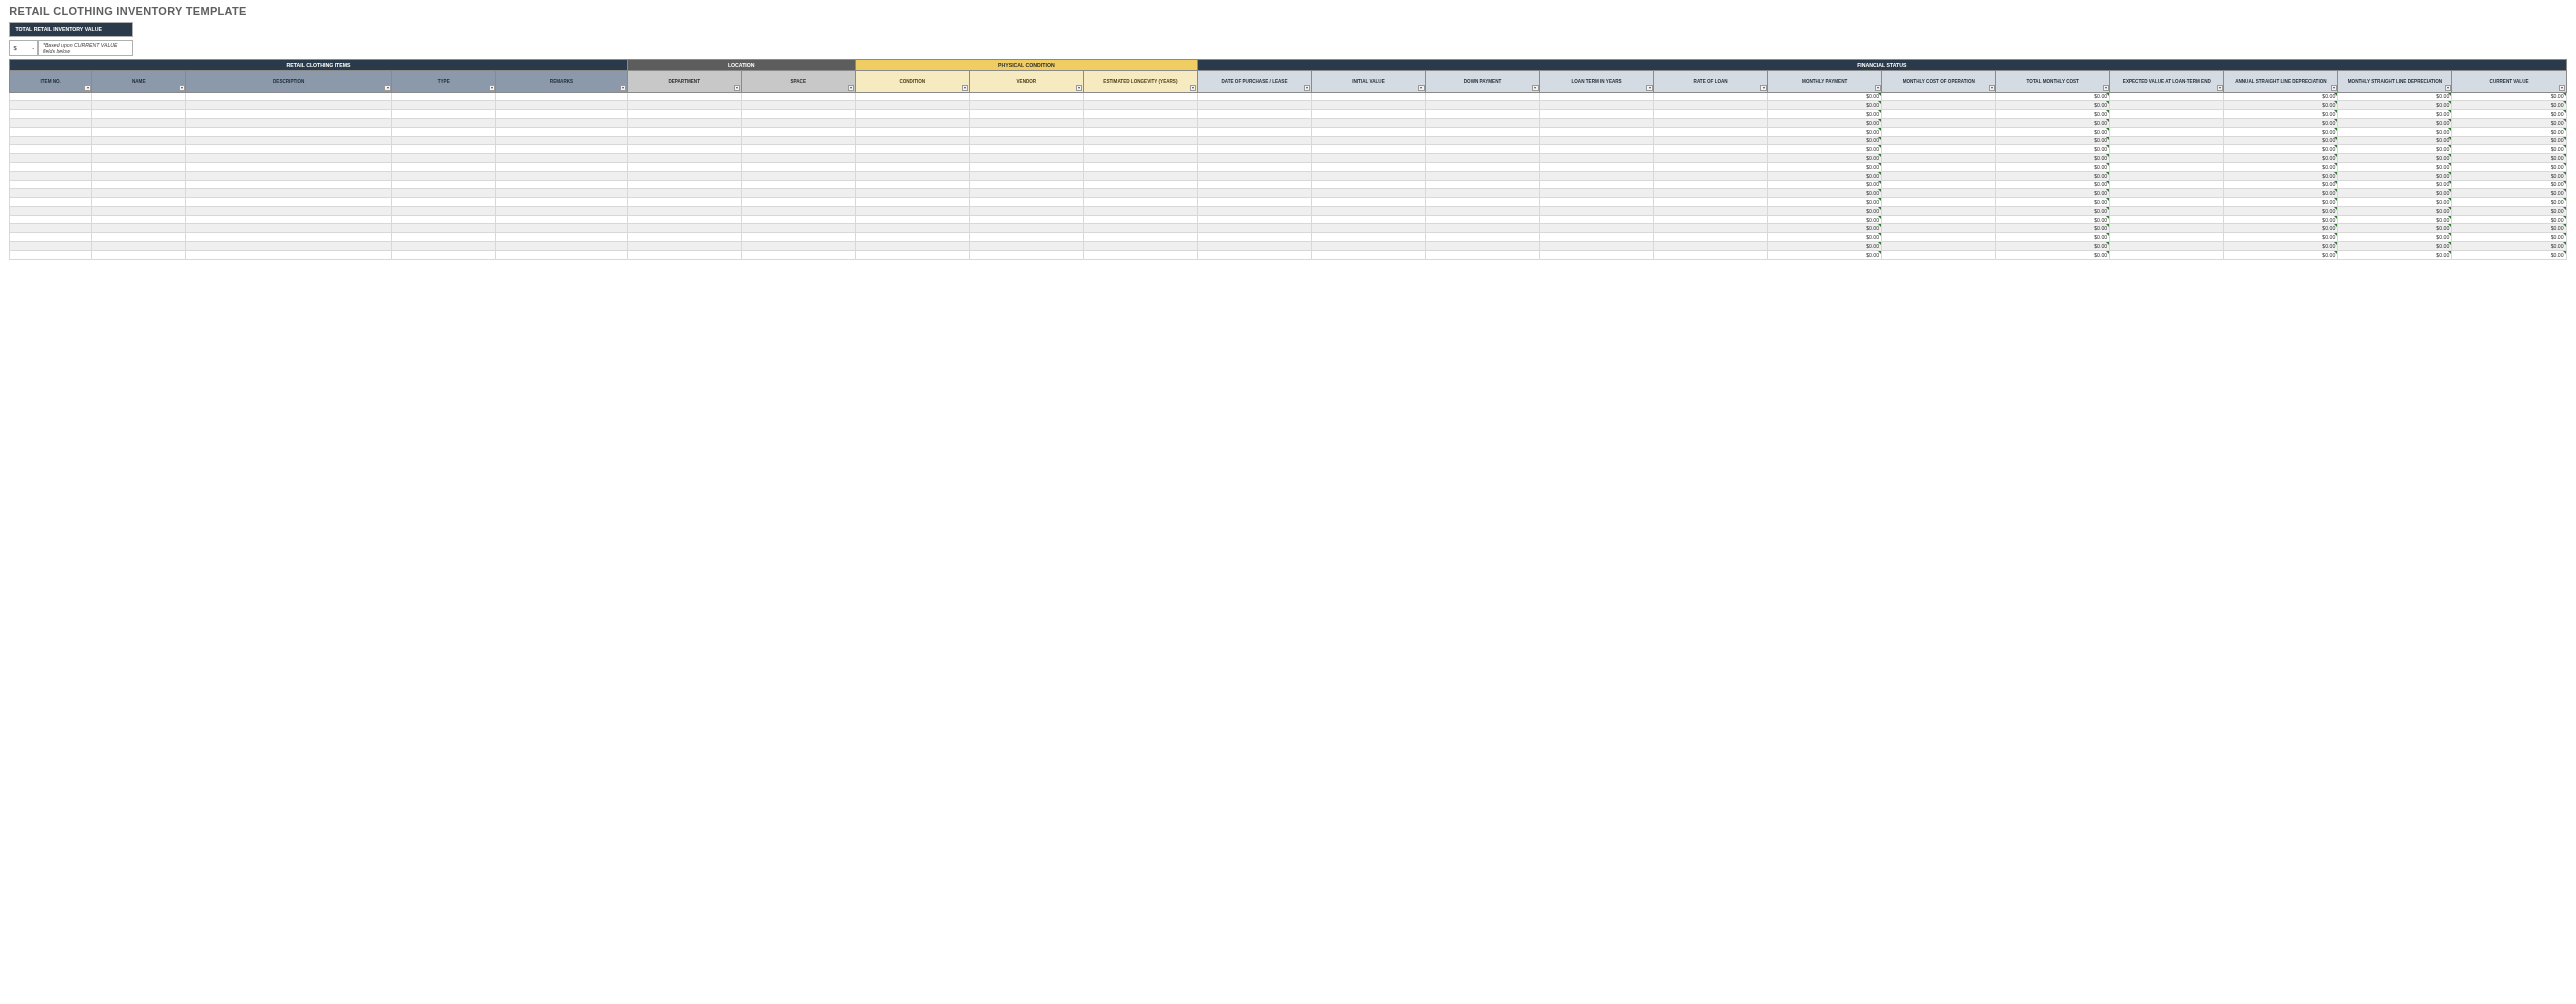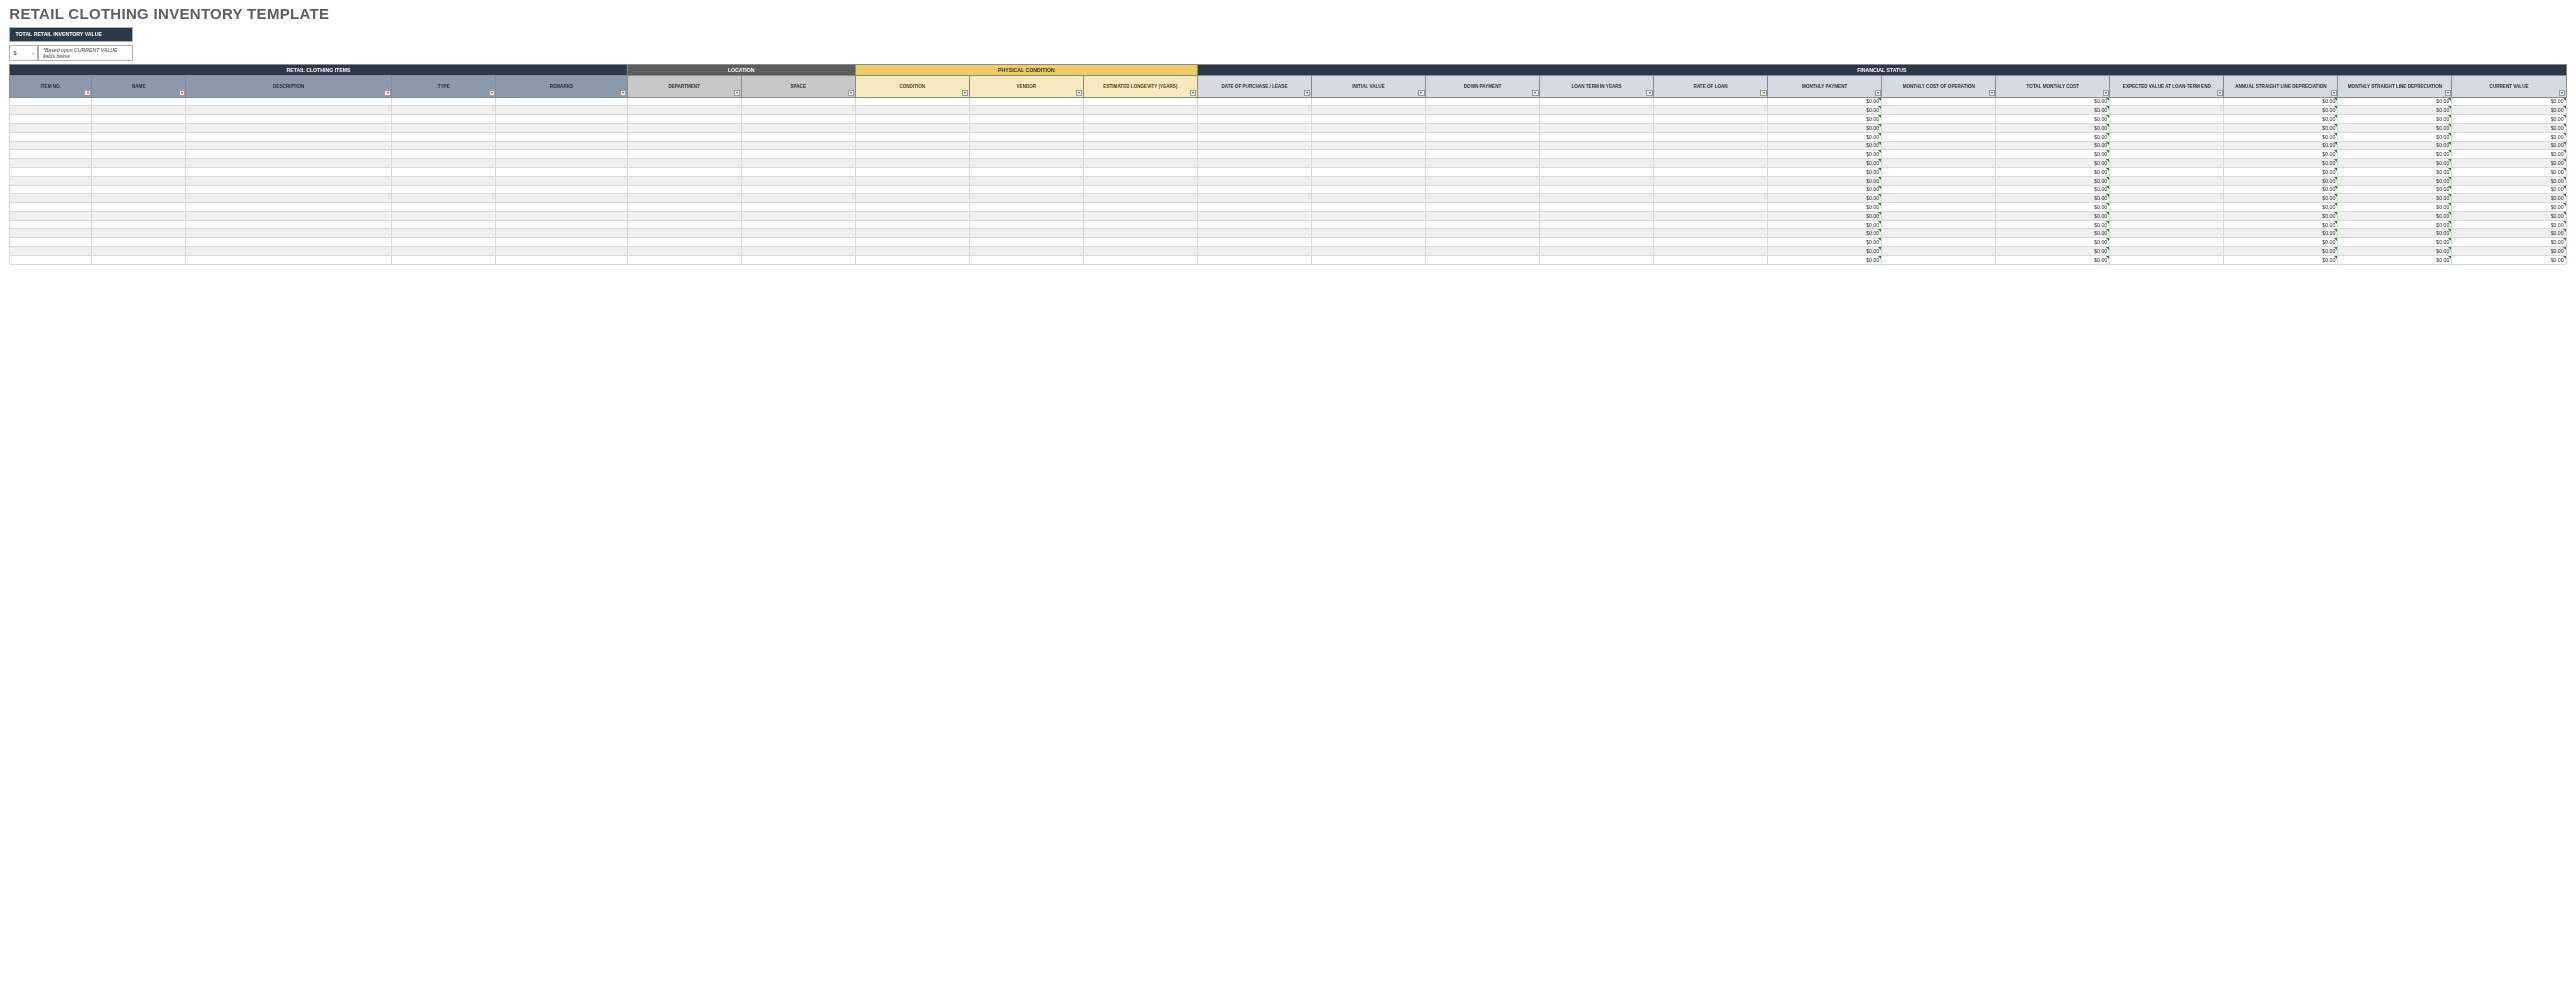--- a/index.html
+++ b/index.html
@@ -4,21 +4,21 @@
 <style>
   * { box-sizing: border-box; margin: 0; padding: 0; }
   body {
     font-family: Arial, Helvetica, sans-serif;
     background: #ffffff;
     font-size: 5.7px;
     color: #333;
     padding: 5.2px 9.3px;
   }
   .title {
-    font-size: 15px;
+    font-size: 11px;
     font-weight: 700;
     letter-spacing: 0.3px;
     color: #5f5f5f;
     margin-bottom: 5.2px;
   }
   .summary-row {
     display: flex;
     align-items: stretch;
     margin-bottom: 3.1px;
   }

